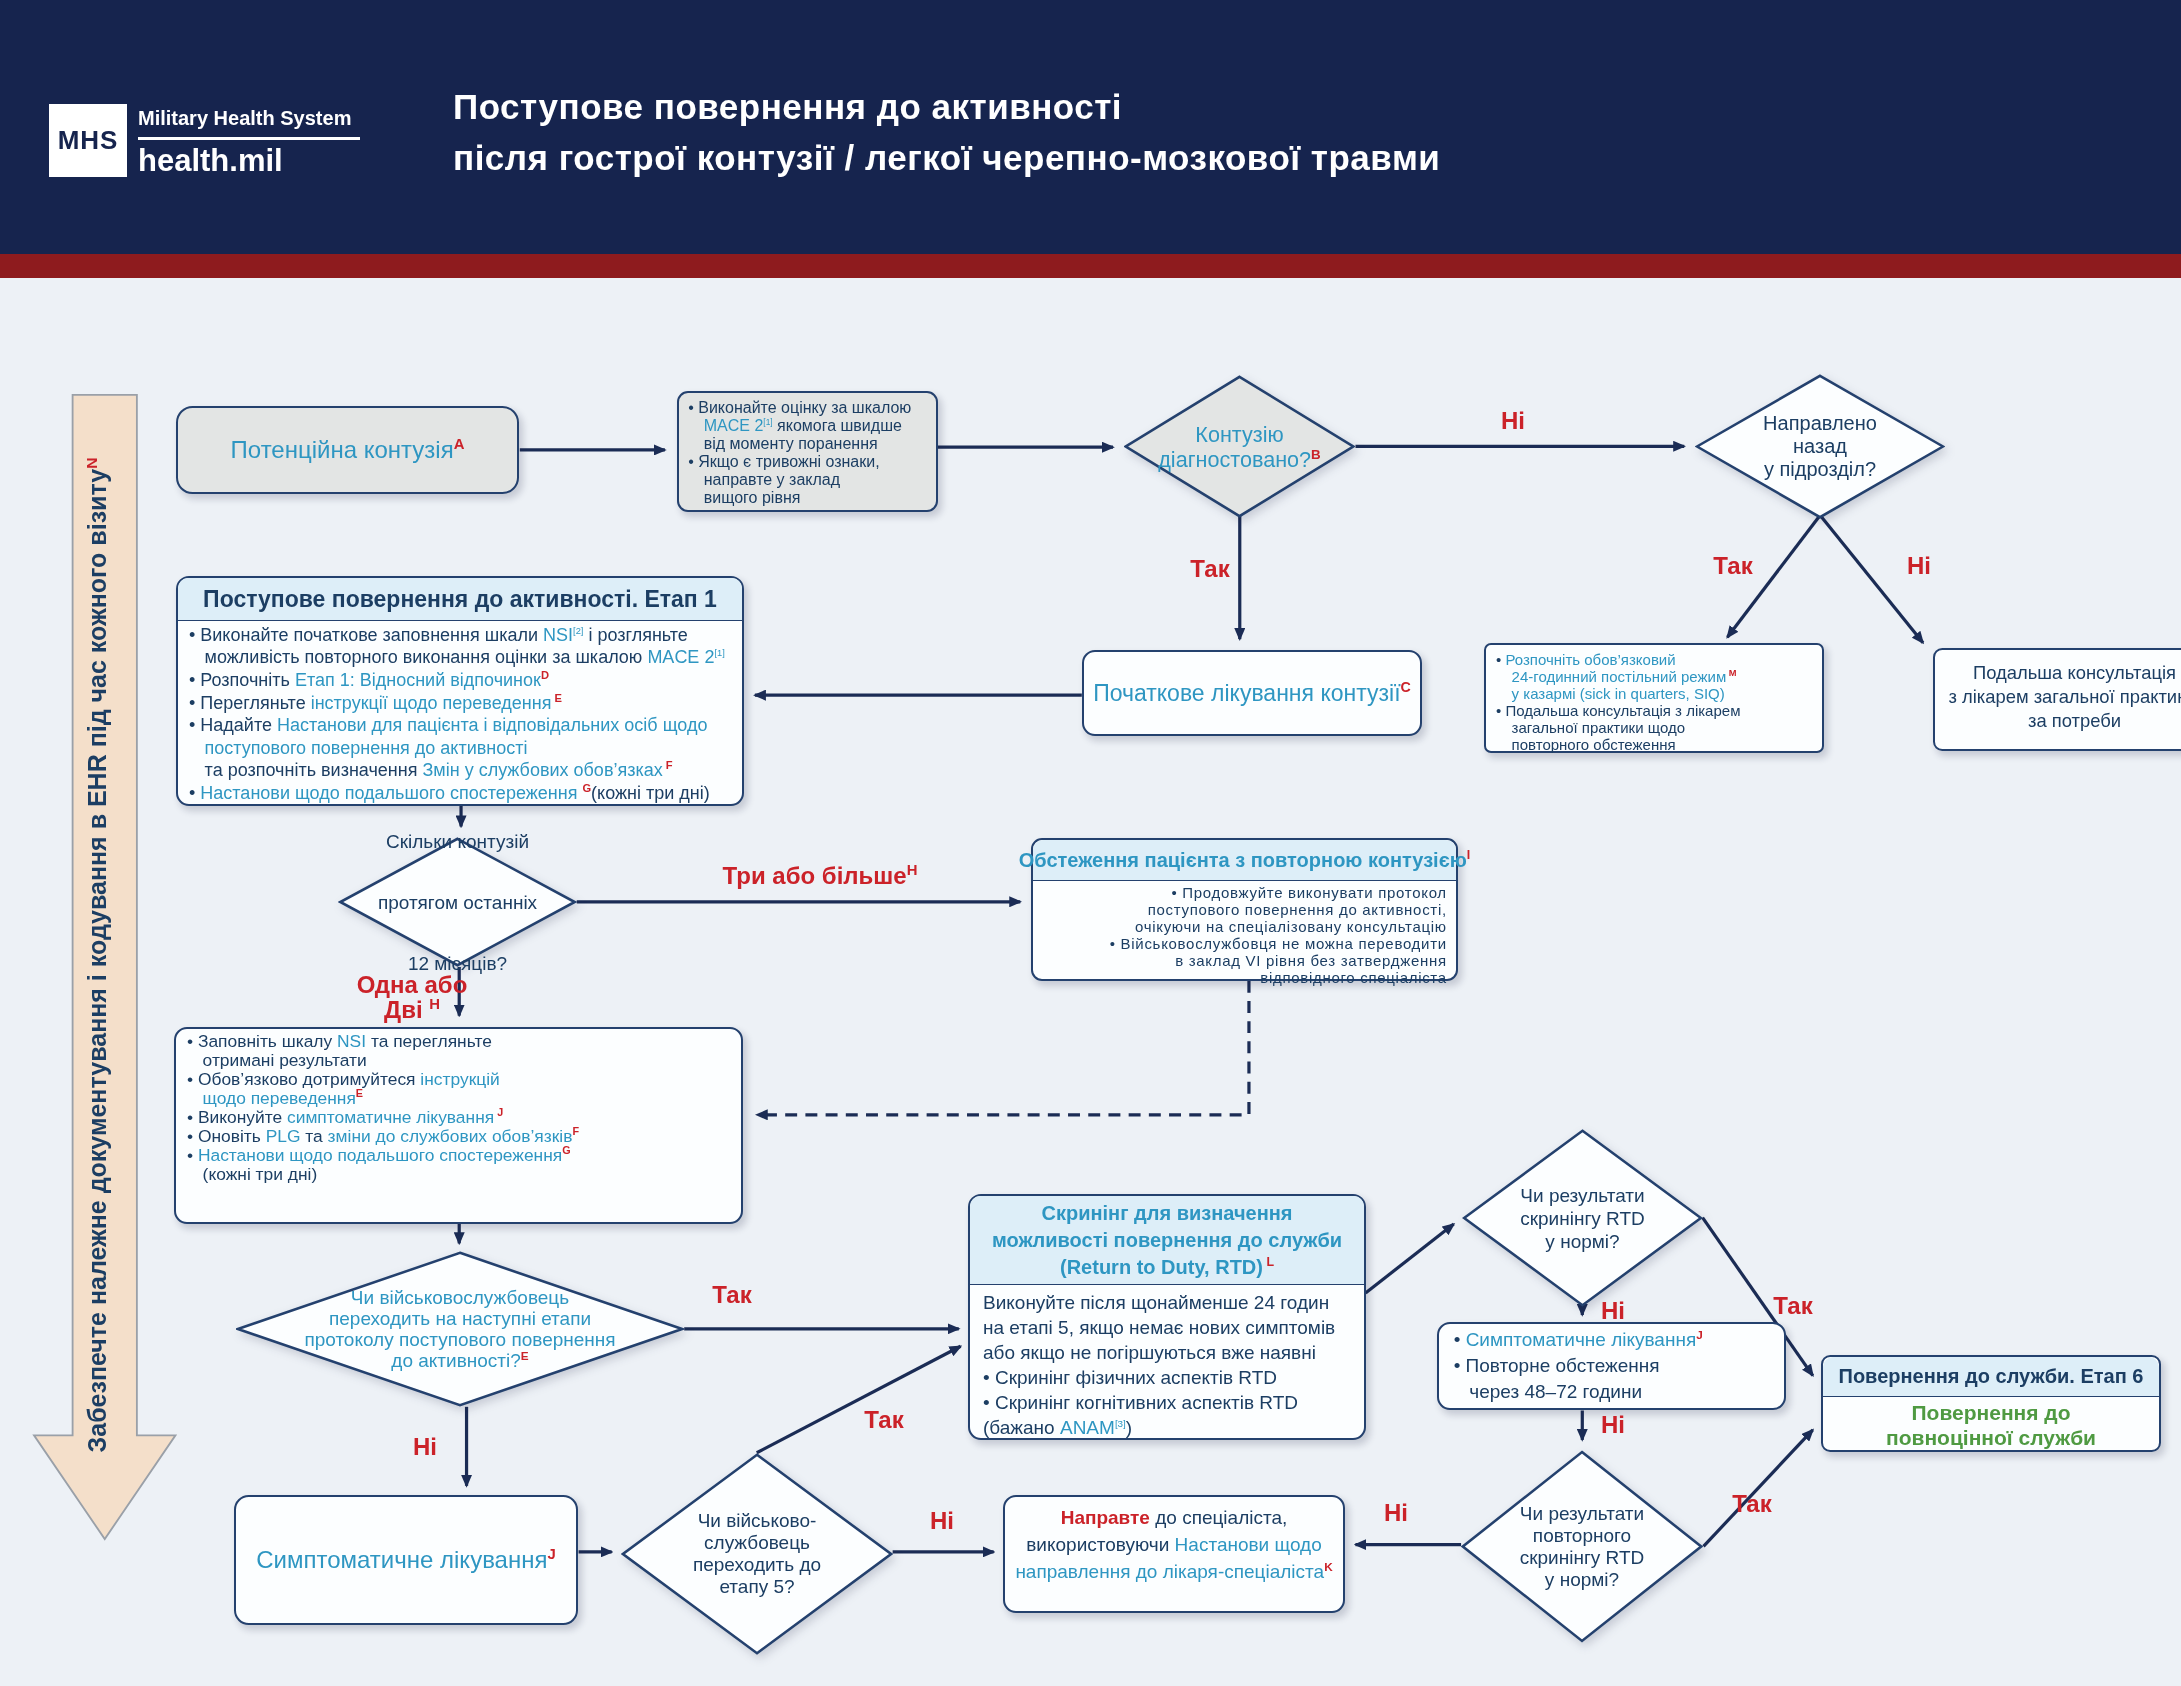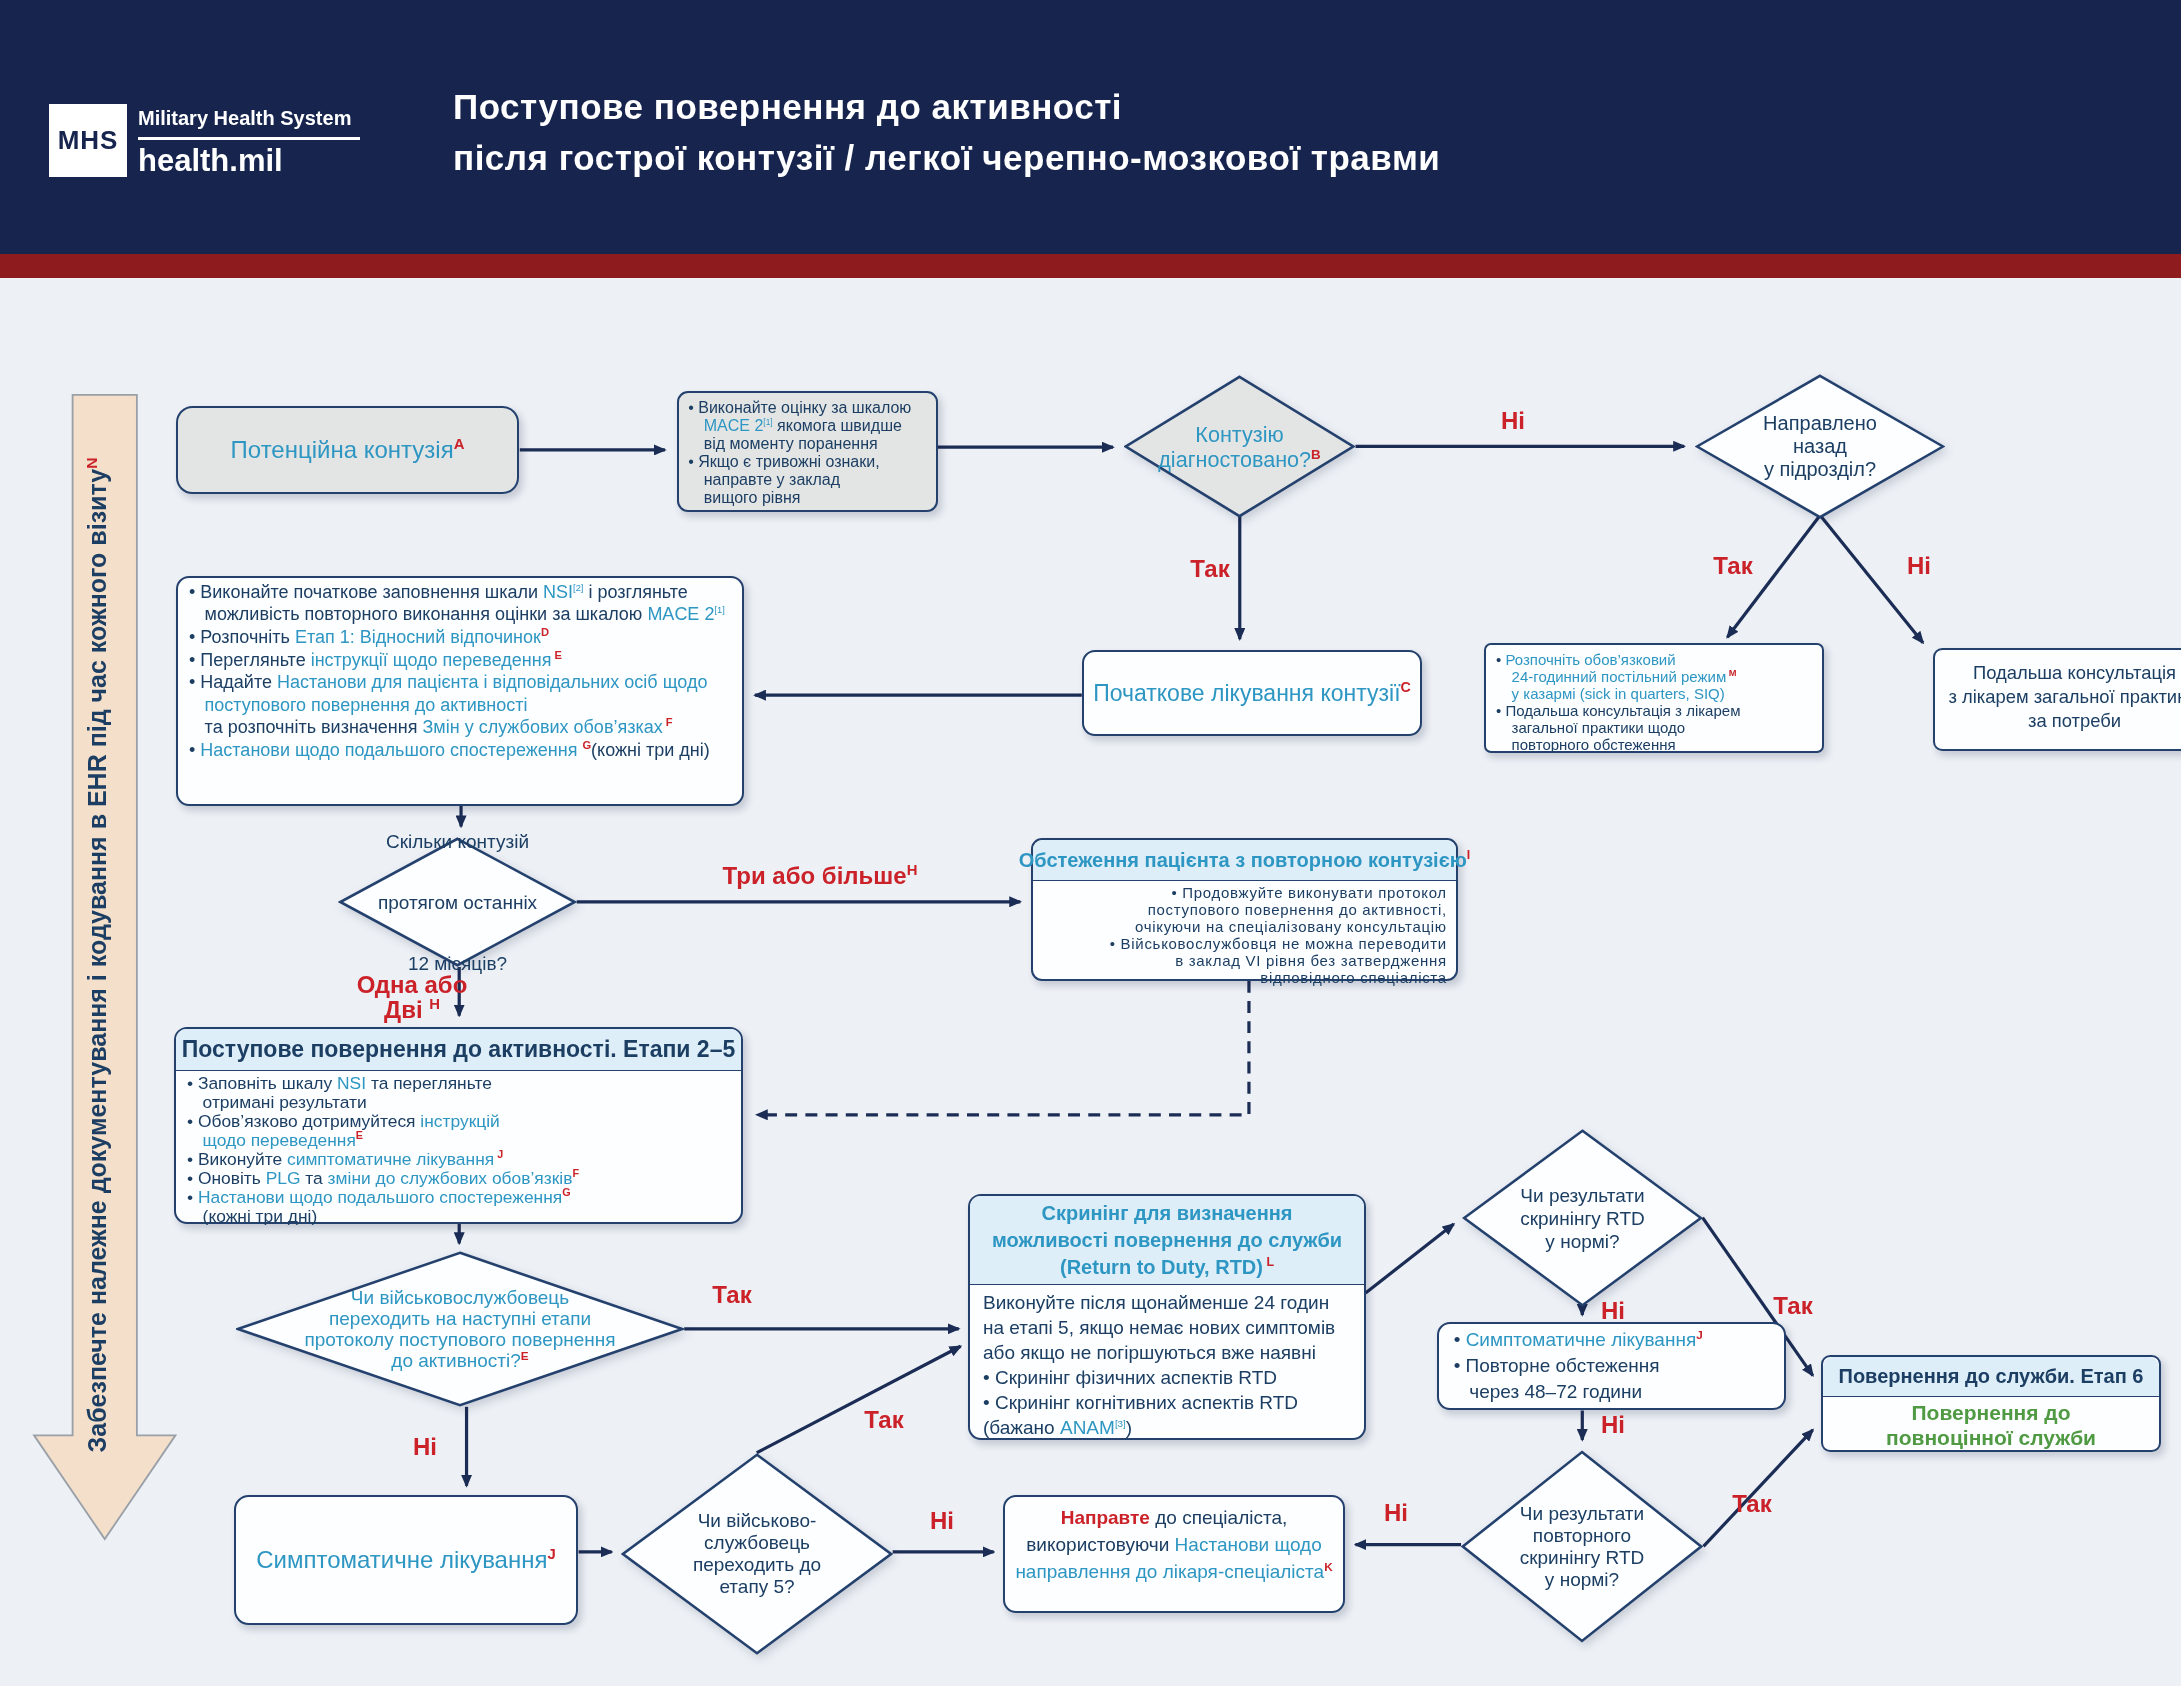--- a/index.html
+++ b/index.html
@@ -166,20 +166,21 @@
 
   <div class="node" style="left:1889px;top:648px;width:283px;height:103px;border-radius:9.2px;text-align:center;margin-left:44px;">
     <div class="bd ctr" style="padding-top:11px;font-size:18.4px;line-height:24px;">
         <div class="ln"><span class="sg n">Подальша консультація</span></div>
         <div class="ln"><span class="sg n">з лікарем загальної практики,</span></div>
         <div class="ln"><span class="sg n">за потреби</span></div>
       </div>
   </div>
 
   <div class="node" style="left:176px;top:576px;width:568px;height:230px;">
+    <div class="hd" style="height:42px;font-size:23px;">Поступове повернення до активності. Етап 1</div>
     <div class="bd" style="padding:2.8px 11px;font-size:18px;line-height:22.6px;">
         <div class="ln"><span class="sg n">• Виконайте початкове заповнення шкали </span><span class="sg b">NSI</span><span class="sg b fn">[2]</span><span class="sg n"> і розгляньте</span></div>
         <div class="ln ind"><span class="sg n">можливість повторного виконання оцінки за шкалою </span><span class="sg b">MACE 2</span><span class="sg b fn">[1]</span></div>
         <div class="ln"><span class="sg n">• Розпочніть </span><span class="sg b">Етап 1: Відносний відпочинок</span><span class="sg sup">D</span></div>
         <div class="ln"><span class="sg n">• Перегляньте </span><span class="sg b">інструкції щодо переведення</span><span class="sg sup"> E</span></div>
         <div class="ln"><span class="sg n">• Надайте </span><span class="sg b">Настанови для пацієнта і відповідальних осіб щодо</span></div>
         <div class="ln ind"><span class="sg b">поступового повернення до активності</span></div>
         <div class="ln ind"><span class="sg n">та розпочніть визначення </span><span class="sg b">Змін у службових обов’язках</span><span class="sg sup"> F</span></div>
         <div class="ln"><span class="sg n">• </span><span class="sg b">Настанови щодо подальшого спостереження </span><span class="sg sup">G</span><span class="sg n">(кожні три дні)</span></div>
       </div>
@@ -204,21 +205,20 @@
         <div class="ln"><span class="sg n">• Продовжуйте виконувати протокол</span></div>
         <div class="ln ind"><span class="sg n">поступового повернення до активності,</span></div>
         <div class="ln ind"><span class="sg n">очікуючи на спеціалізовану консультацію</span></div>
         <div class="ln"><span class="sg n">• Військовослужбовця не можна переводити</span></div>
         <div class="ln ind"><span class="sg n">в заклад VI рівня без затвердження</span></div>
         <div class="ln ind"><span class="sg n">відповідного спеціаліста</span></div>
       </div>
   </div>
 
   <div class="node" style="left:174px;top:1027px;width:569px;height:197px;">
-    <div class="hd" style="height:41px;font-size:23px;">Поступове повернення до активності. Етапи 2–5</div>
     <div class="bd" style="padding:2.8px 11px;font-size:17.4px;line-height:19px;">
         <div class="ln"><span class="sg n">• Заповніть шкалу </span><span class="sg b">NSI</span><span class="sg n"> та перегляньте</span></div>
         <div class="ln ind"><span class="sg n">отримані результати</span></div>
         <div class="ln"><span class="sg n">• Обов’язково дотримуйтеся </span><span class="sg b">інструкцій</span></div>
         <div class="ln ind"><span class="sg b">щодо переведення</span><span class="sg sup">E</span></div>
         <div class="ln"><span class="sg n">• Виконуйте </span><span class="sg b">симптоматичне лікування</span><span class="sg sup"> J</span></div>
         <div class="ln"><span class="sg n">• Оновіть </span><span class="sg b">PLG</span><span class="sg n"> та </span><span class="sg b">зміни до службових обов’язків</span><span class="sg sup">F</span></div>
         <div class="ln"><span class="sg n">• </span><span class="sg b">Настанови щодо подальшого спостереження</span><span class="sg sup">G</span></div>
         <div class="ln ind"><span class="sg n">(кожні три дні)</span></div>
       </div>

